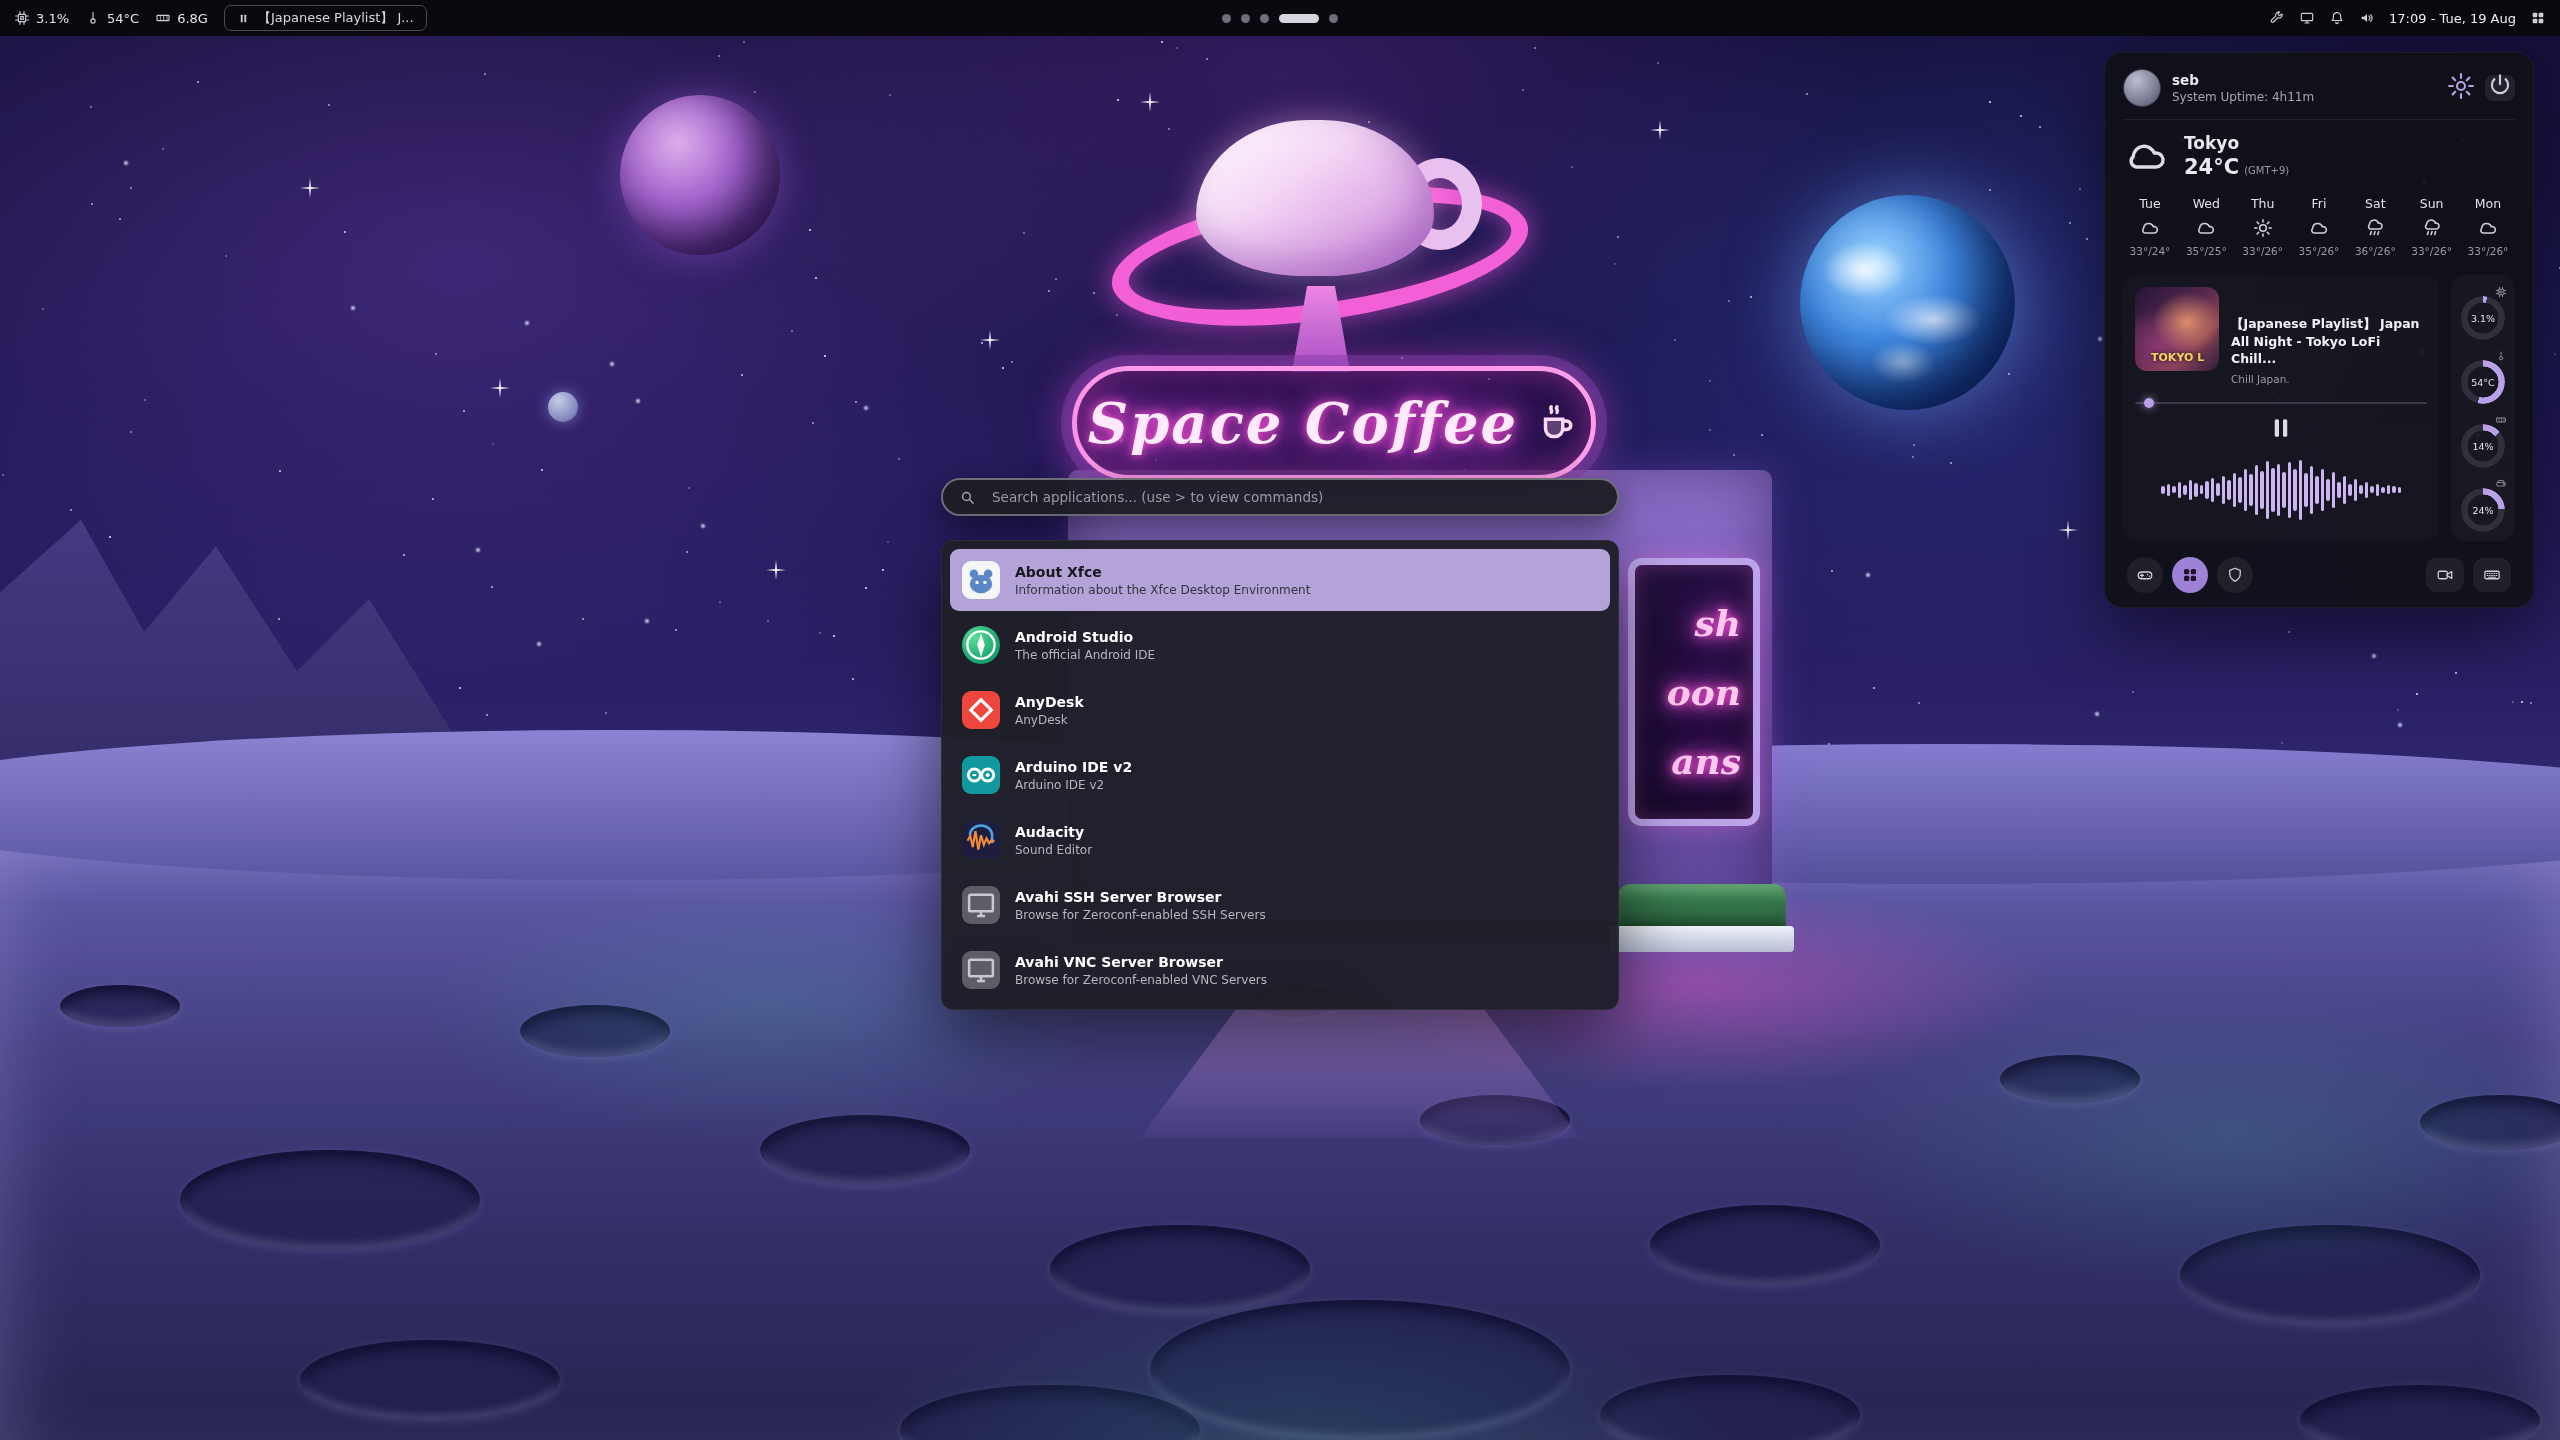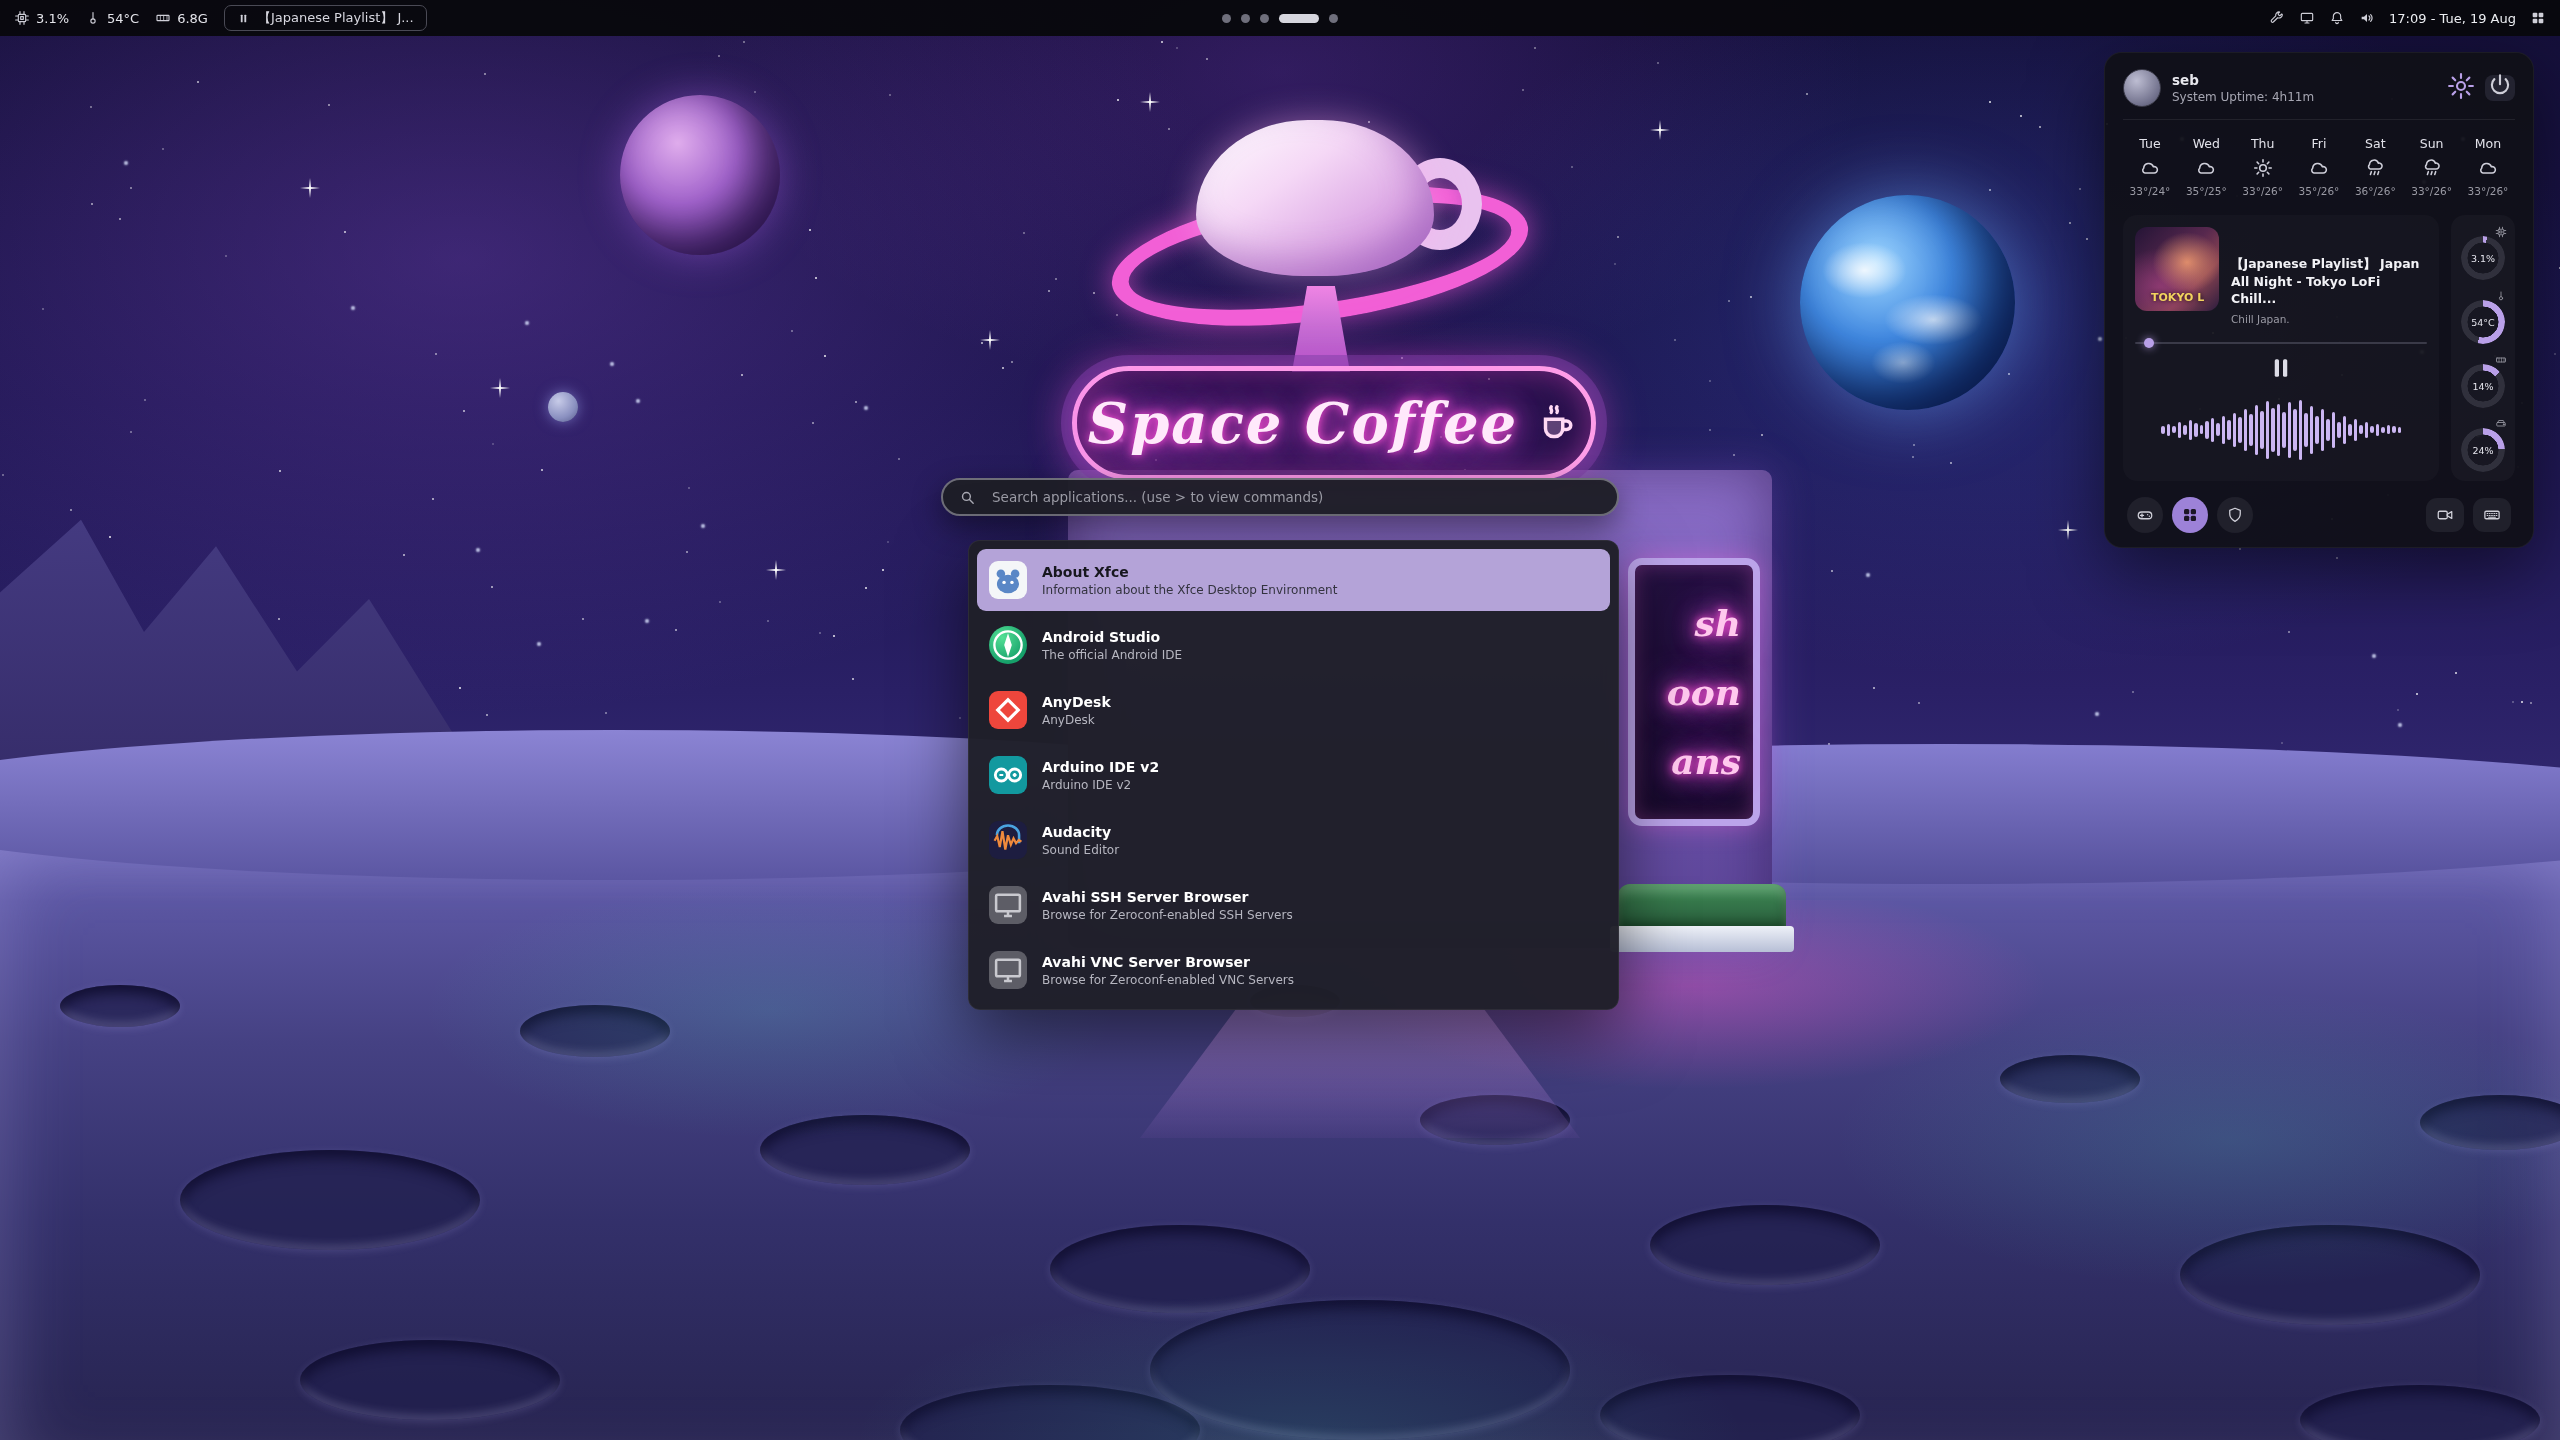--- a/index.html
+++ b/index.html
@@ -120,21 +120,21 @@
   .search-bar { display:flex; align-items:center; gap:16px; height:38px; border-radius:19px;
     background:rgba(30,30,39,.96); border:2px solid #6e6e78; padding:0 16px;
     box-shadow:0 10px 30px rgba(0,0,0,.45); }
   .search-icon { width:17px; height:17px; color:#a8a8b2; flex:none; display:inline-flex; }
   .search-icon svg { width:100%; height:100%; }
   .search-input { flex:1; background:transparent; border:none; outline:none; color:#e8e8ee;
     font-size:13.5px; font-family:"DejaVu Sans", sans-serif; }
   .search-input::placeholder { color:#9a9aa4; }
   .results { margin-top:24px; background:rgba(31,31,40,.97); border-radius:12px;
     border:1px solid rgba(255,255,255,.06); box-shadow:0 24px 70px rgba(0,0,0,.55);
-    padding:5px 0; overflow:hidden;margin-left:27px; }
+    padding:5px 0; overflow:hidden; }
   .result { display:flex; align-items:center; gap:15px; height:62px; margin:3px 8px;
     padding:0 12px; border-radius:9px; cursor:pointer; }
   .result .r-title { font-size:14px; font-weight:bold; color:#fff; }
   .result .r-desc { font-size:12px; color:#b6b6c0; margin-top:3px; }
   .result.selected { background:var(--selection); }
   .result.selected .r-title { color:#17171e; }
   .result.selected .r-desc { color:#33333f; }
   .appicon { width:38px; height:38px; border-radius:9px; flex:none; display:flex;
     align-items:center; justify-content:center; }
   .appicon svg { width:30px; height:30px; }
@@ -496,20 +496,32 @@
         <span><svg viewBox="0 0 24 24" fill="none" stroke="currentColor" stroke-width="1.7" stroke-linecap="round" stroke-linejoin="round" style="width: 100%; height: 100%;">
               <path d="M12 3.5v7"></path>
               <path d="M7.5 6.5a6.5 6.5 0 1 0 9 0"></path>
             </svg></span>
       </div>
     </div>
   </div>
 
   <div class="divider"></div>
 
+  <div class="weather-main">
+    <span class="weather-big-icon"><svg viewBox="0 0 24 24" fill="none" stroke="currentColor" stroke-width="1.7" stroke-linecap="round" stroke-linejoin="round" style="width: 100%; height: 100%;">
+          <path d="M6.5 17.5h10a3.5 3.5 0 1 0-.8-6.9 5.5 5.5 0 0 0-10.6 1.7A3 3 0 0 0 6.5 17.5z"></path>
+        </svg></span>
+    <div>
+      <div class="weather-city">Tokyo</div>
+      <div class="weather-temp-row">
+        <span class="weather-temp">24°C</span>
+        <span class="weather-tz">(GMT+9)</span>
+      </div>
+    </div>
+  </div>
 
   <div class="forecast" id="forecast">
       <div class="f-col">
         <div class="f-day">Tue</div>
         <span class="f-icon"><svg viewBox="0 0 24 24" fill="none" stroke="currentColor" stroke-width="1.7" stroke-linecap="round" stroke-linejoin="round" style="width: 100%; height: 100%;">
             <path d="M6.5 17.5h10a3.5 3.5 0 1 0-.8-6.9 5.5 5.5 0 0 0-10.6 1.7A3 3 0 0 0 6.5 17.5z"></path>
           </svg></span>
         <div class="f-temps">33°/24°</div>
       </div>
       <div class="f-col">

